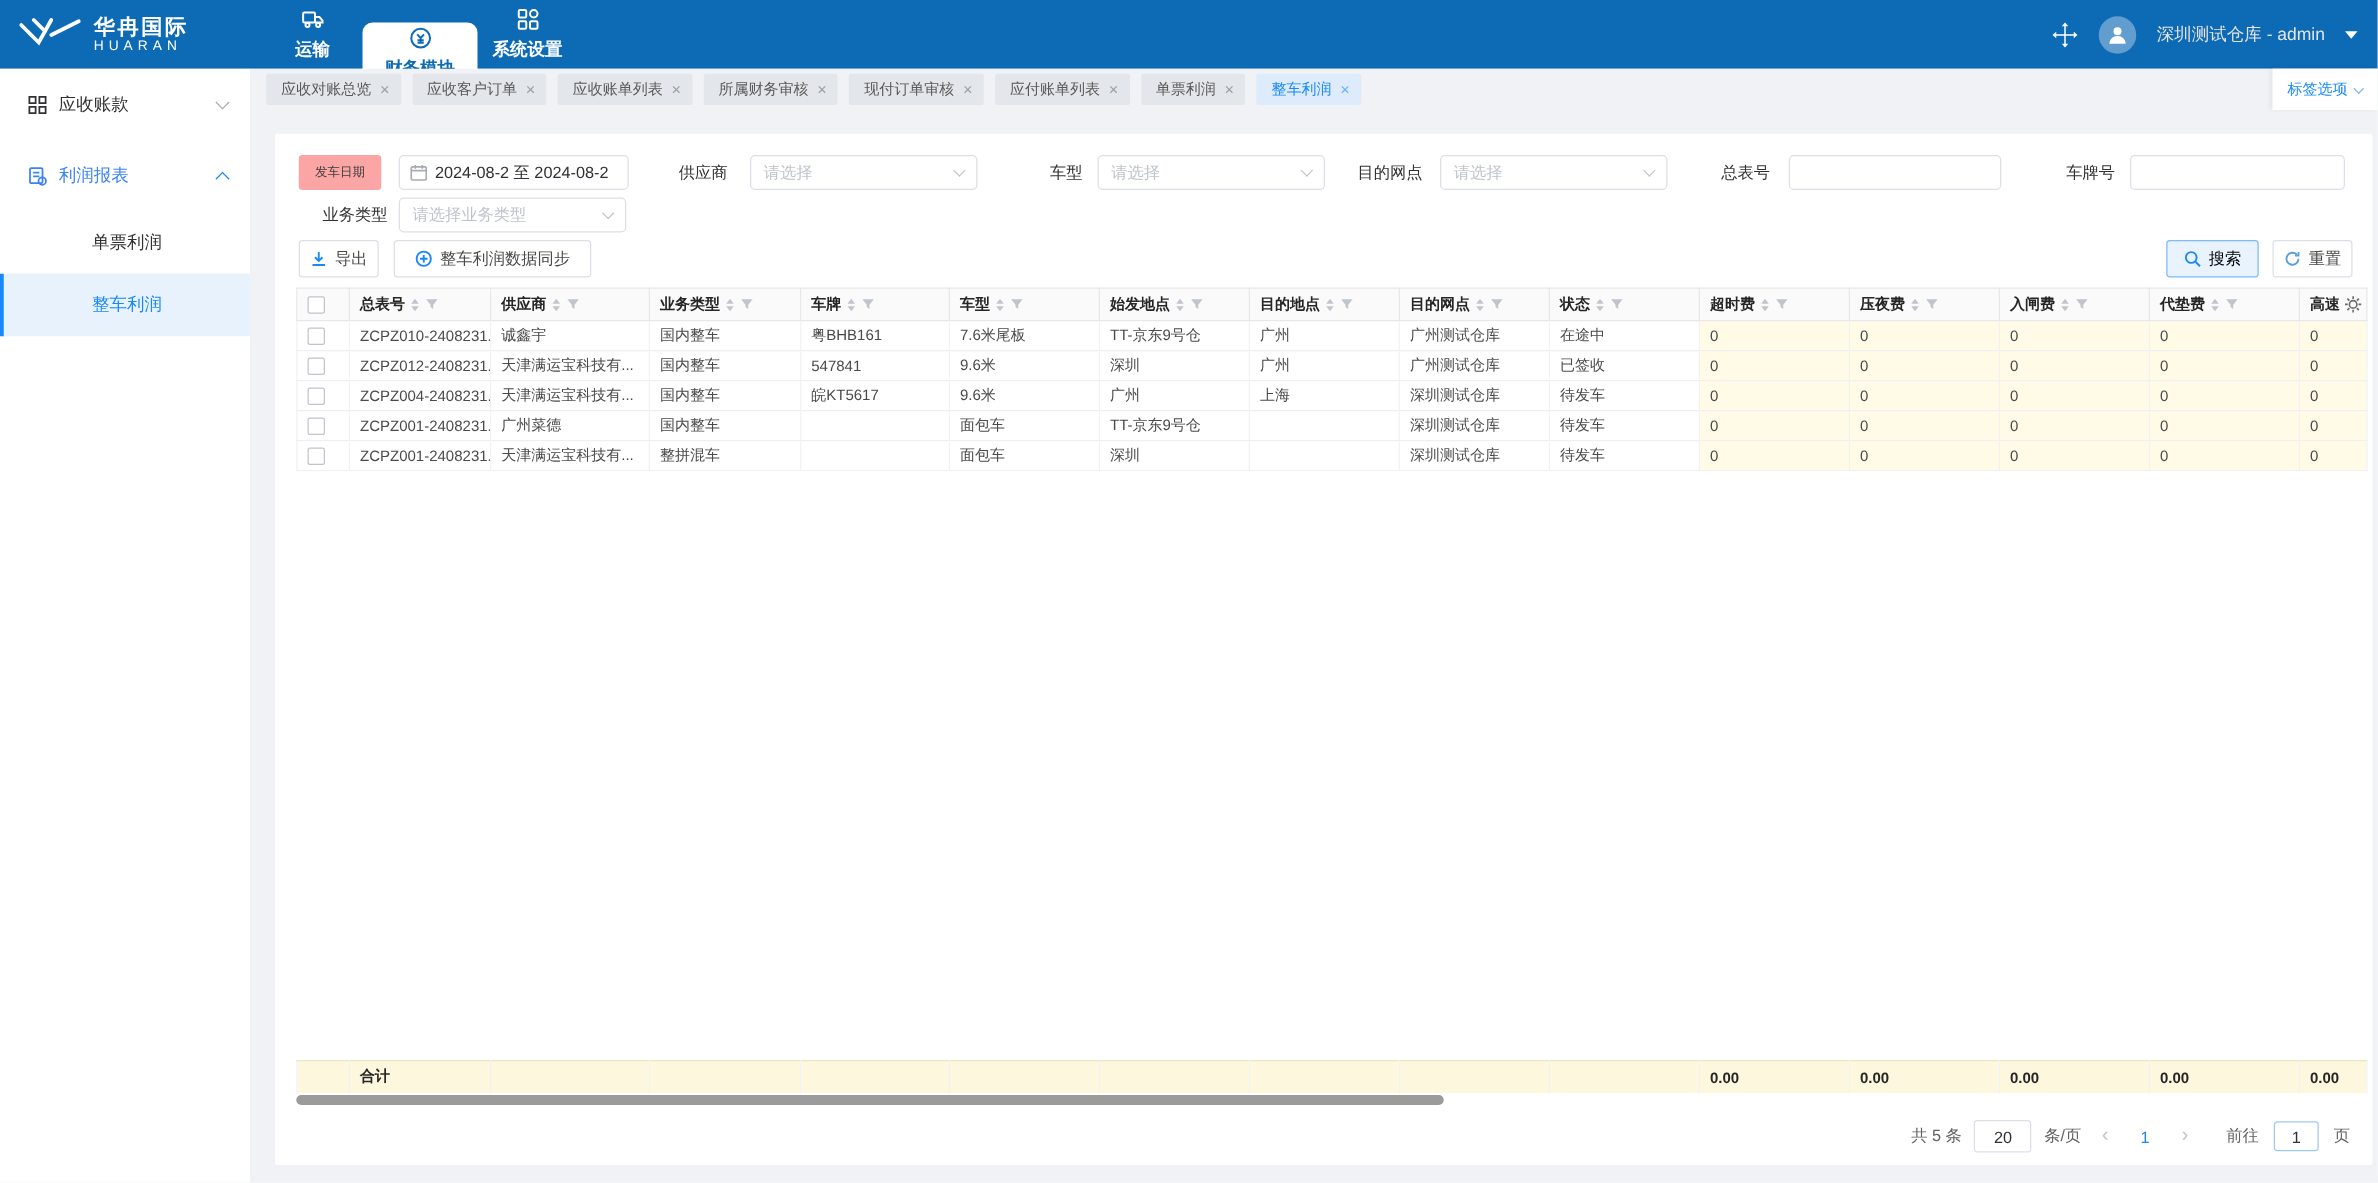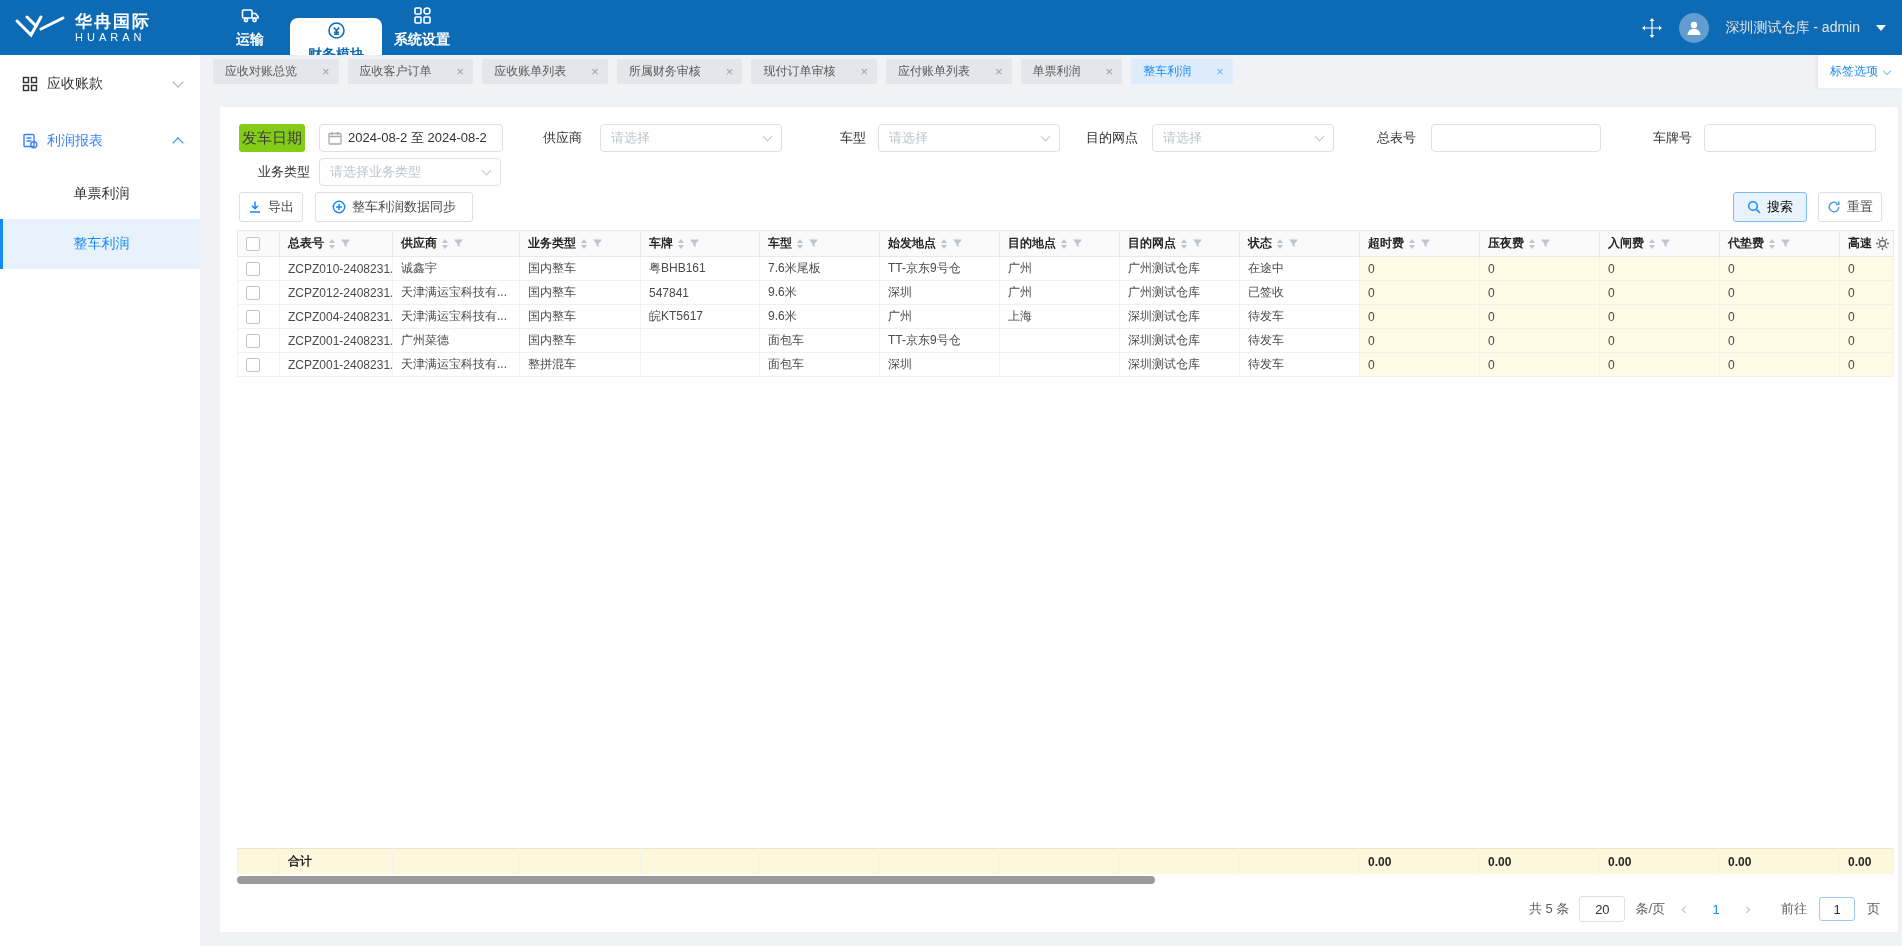--- a/index.html
+++ b/index.html
@@ -38,33 +38,33 @@
     transform:rotate(45deg); margin-left:auto; margin-top:-4px; }
   .chev.up { transform:rotate(-135deg); margin-top:4px; border-color:#1989fa; }
   .sub-item { height:50px; display:flex; align-items:center; justify-content:center;
     font-size:14px; color:#303133; cursor:pointer; border-left:3px solid transparent; }
   .sub-item.active { background:#e8f2fd; color:#1989fa; border-left:3px solid #1989fa; }
 
   
   .tabbar { position:absolute; left:200px; top:55px; width:1702px; height:33px; background:#f0f2f5;
     display:flex; align-items:center; padding-left:13px; gap:9px; }
   .tab-chip { height:25px; padding:0 9px 0 12px; background:#e3e6ea; border-radius:2px;
-    display:inline-flex; align-items:center; gap:25px; font-size:12px; color:#595959; cursor:pointer; white-space:nowrap; }
+    display:inline-flex; align-items:center; gap:7px; font-size:12px; color:#595959; cursor:pointer; white-space:nowrap; }
   .tab-chip .x { color:#9aa0a6; font-size:13px; line-height:1; }
   .tab-chip.active { background:#ddebfb; color:#1989fa; }
   .tab-chip.active .x { color:#6db1f5; }
   .tab-options { position:absolute; right:0; top:0; height:33px; padding:0 12px; background:#fff;
     display:flex; align-items:center; gap:6px; color:#1989fa; font-size:12px; cursor:pointer;
     box-shadow:-2px 0 4px rgba(0,0,0,.06); }
   .tab-options .chev { border-color:#7db9f0; margin:0 0 2px 0; width:6px; height:6px; }
 
   
   .card { position:absolute; left:220px; top:107px; width:1678px; height:825px; background:#fff; border-radius:2px; }
   .flabel { position:absolute; height:28px; line-height:28px; font-size:13px; color:#303133; text-align:right; }
-  .gbtn { position:absolute; height:28px; background:#84cc16; color:#3c3c3c; font-size:15px;
+  .gbtn { position:absolute; height:28px; background:#fca5a5; color:#3c3c3c; font-size:10px;
     border:none; border-radius:3px; cursor:pointer;font-family:Liberation Mono, monospace; }
   .inputbox { position:absolute; height:28px; border:1px solid #dcdfe6; border-radius:4px; background:#fff;
     font-size:13px; color:#303133; display:flex; align-items:center; padding:0 8px; gap:6px; }
   .inputbox input { border:none; outline:none; width:100%; font-size:13px; color:#303133;
     font-family:inherit; background:transparent; }
   .selbox { position:absolute; height:28px; border:1px solid #dcdfe6; border-radius:4px; background:#fff;
     display:flex; align-items:center; padding:0 10px; font-size:13px; color:#bfc4cc; cursor:pointer; }
   .selbox .chev { margin-left:auto; border-color:#c0c4cc; margin-top:-3px; width:7px; height:7px; }
   .cal-ic svg { width:14px; height:14px; stroke:#a8abb2; fill:none; stroke-width:1.3; display:block; }
 

